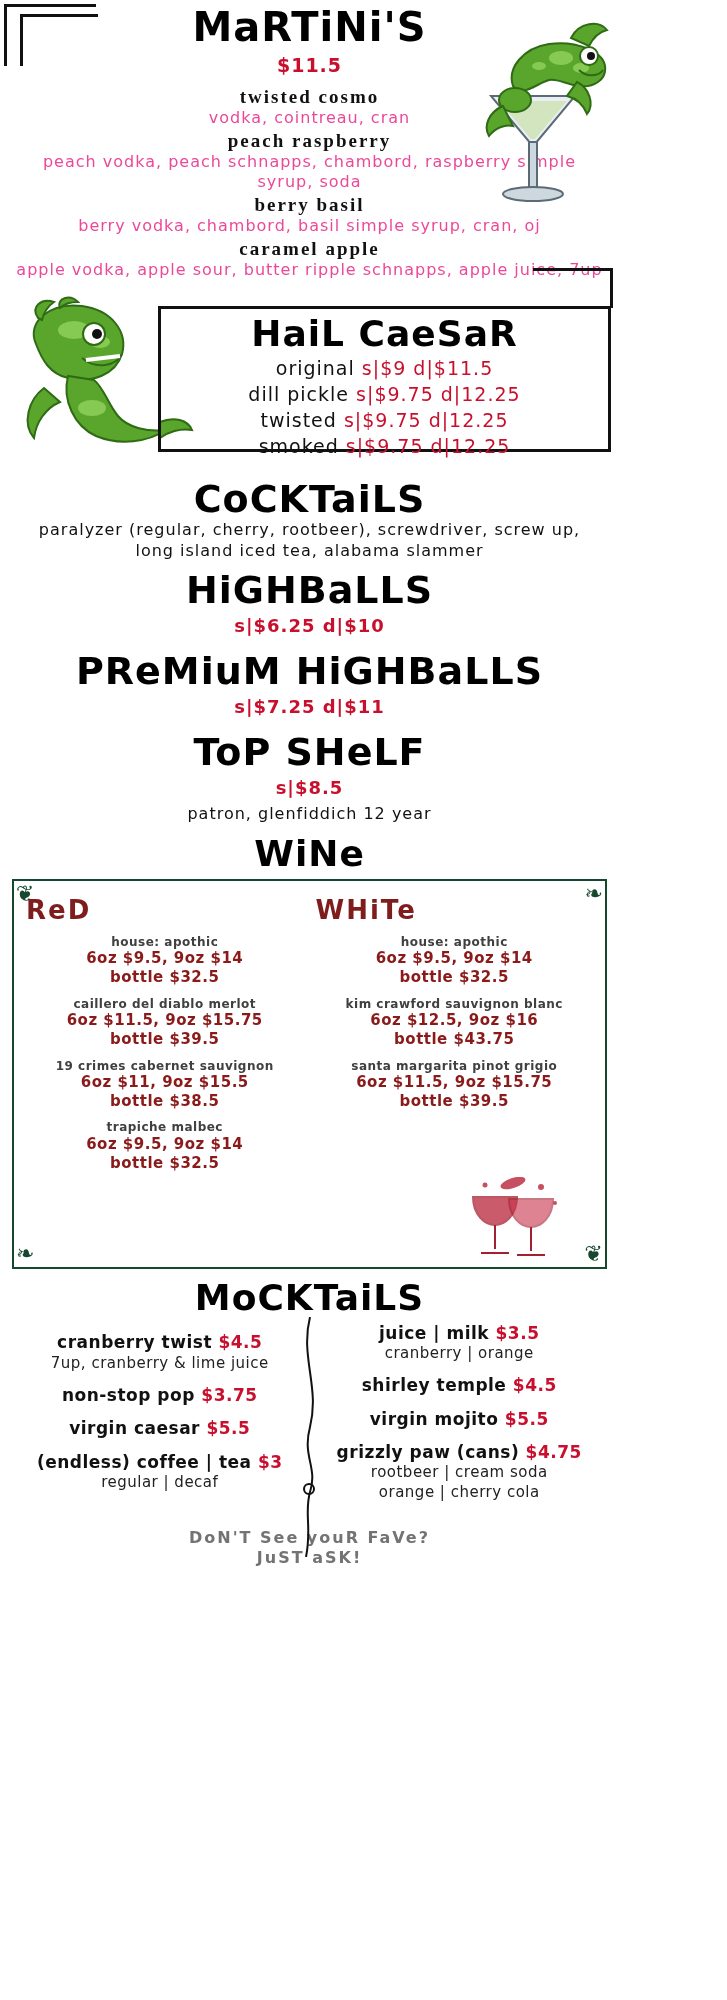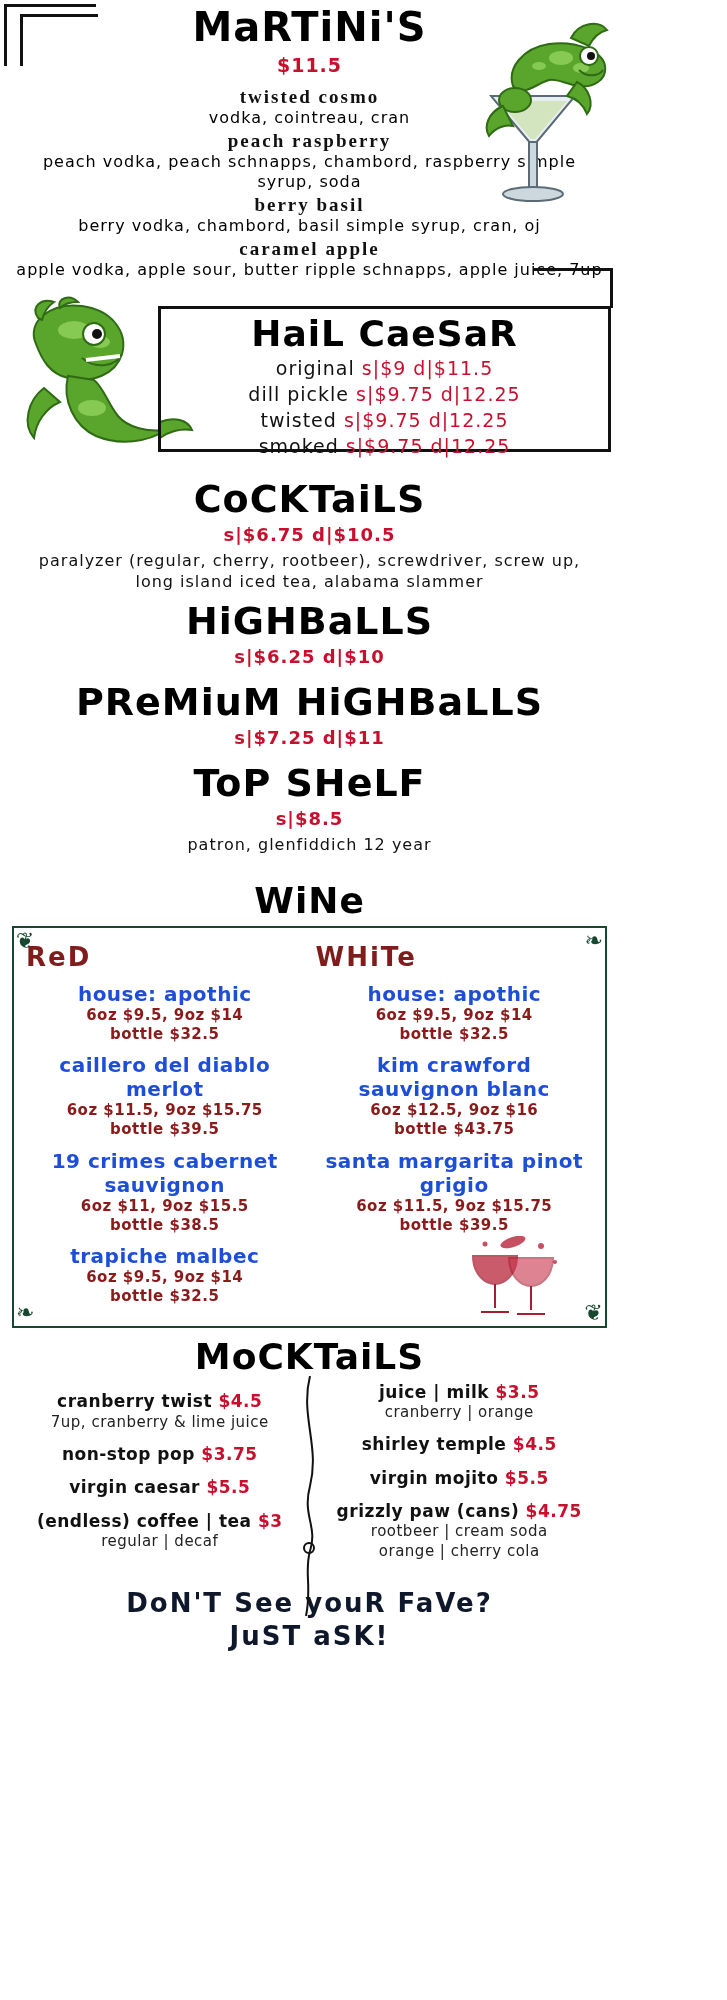--- a/index.html
+++ b/index.html
@@ -34,21 +34,21 @@
   }
   .item-name {
     font-weight: bold;
     text-align: center;
     letter-spacing: 2px;
     color: #111;
   }
   .item-desc {
     text-align: center;
     letter-spacing: 1px;
-    color: #000000;
+    color: #ec4899;
   }
 
   
   .corner {
     position: absolute;
     border: 3px solid #111;
     width: 92px; height: 62px;
     pointer-events: none;
   }
   .corner.tl { top: 4px; left: 4px; border-right: none; border-bottom: none; }
@@ -97,21 +97,21 @@
     width: 200px; height: 170px;
   }
 
   
   .simple { padding: 2px 20px; }
   .simple .title { font-size: 38px; margin-top: 6px; }
   .simple .price { font-size: 18px; margin: 4px 0 6px; }
   .simple .desc { font-size: 16px; text-align: center; letter-spacing: 1px; line-height: 1.3; }
 
   
-  .wine-title { font-size: 36px; margin-top: 24px; }
+  .wine-title { font-size: 36px; margin-top: 8px; }
   .wine-frame {
     position: relative;
     margin: 6px 12px 4px 12px;
     border: 2px solid #17472f;
     padding: 14px 6px 10px 6px;
     min-height: 390px;
   }
   .wine-frame:before, .wine-frame:after {
     content: "";
     position: absolute;
@@ -123,22 +123,22 @@
     margin: 0 0 10px 0;
     font-size: 26px;
     font-weight: bold;
     letter-spacing: 2px;
     color: #7f1d1d;
   }
   .wine-item { margin-bottom: 10px; }
   .wine-name {
     text-align: center;
     font-weight: bold;
-    font-size: 20px;
-    color: #1d4ed8;
+    font-size: 12px;
+    color: #404040;
     line-height: 1.2;
     letter-spacing: .5px;
   }
   .wine-price {
     text-align: center;
     font-size: 15px;
     font-weight: bold;
     color: #8b1a1a;
     line-height: 1.25;
     letter-spacing: .5px;
@@ -189,23 +189,23 @@
     top: 0; bottom: 6px;
     width: 28px;
     margin-left: -14px;
     pointer-events: none;
   }
 
   
   .footer {
     margin-top: 14px;
     text-align: center;
-    color: #0f172a;
-    font-weight: bold;
-    font-size: 26px;
+    color: #737373;
+    font-weight: bold;
+    font-size: 16px;
     letter-spacing: 2px;
     line-height: 1.25;
     padding-bottom: 16px;
   }
 </style>
 </head>
 <body>
 
 <div class="page">
 
@@ -311,21 +311,20 @@
       </div>
       <div class="caesar-line">
         <span>smoked</span>
         <span class="p">s|$9.75 d|12.25</span>
       </div>
     </div>
   </section>
 
   <section class="simple">
     <div class="section-title title">CoCKTaiLS</div>
-    <div class="price-red price">s|$6.75 d|$10.5</div>
     <div class="desc">paralyzer (regular, cherry, rootbeer), screwdriver, screw up, long island iced tea, alabama slammer</div>
   </section>
 
   <section class="simple">
     <div class="section-title title">HiGHBaLLS</div>
     <div class="price-red price">s|$6.25 d|$10</div>
   </section>
 
   <section class="simple">
     <div class="section-title title">PReMiuM HiGHBaLLS</div>

